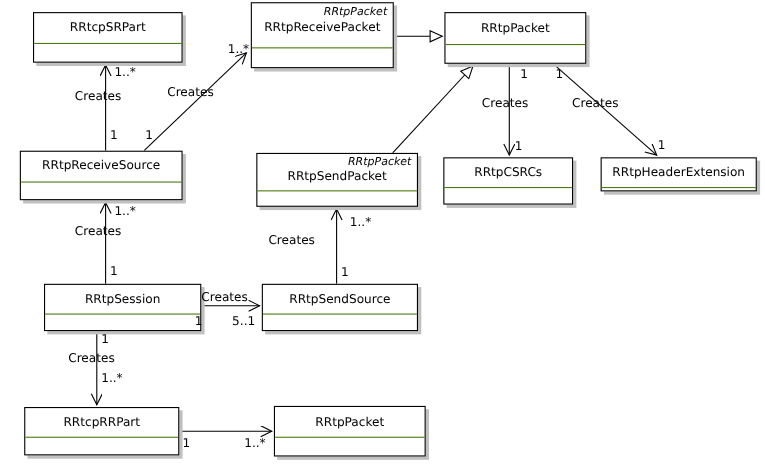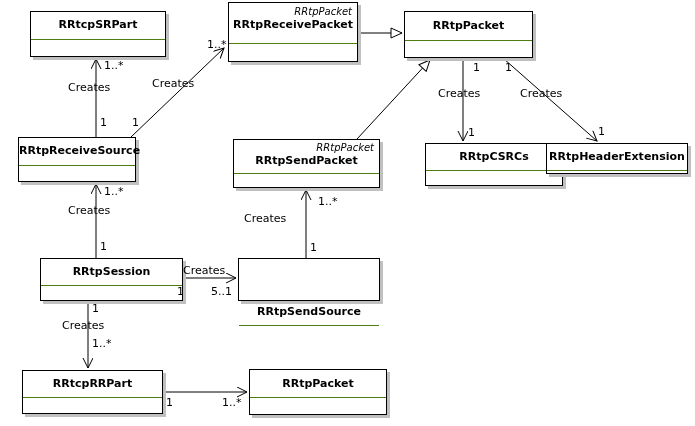--- a/index.html
+++ b/index.html
@@ -29,21 +29,21 @@
     font-style:italic;
     font-weight:normal;
     font-size:10px;
     text-align:right;
     padding-right:5px;
     line-height:12px;
     color:#000;
   }
   .uml-title{
     display:block;
-    font-weight:bold;
+    font-weight:normal;
     font-size:11px;
     line-height:14px;
     color:#000;
   }
   .uml-attrs{
     box-sizing:border-box;
     height:100%;
   }
 
   
@@ -138,36 +138,36 @@
     <div class="uml-attrs"></div>
   </div>
 
   <div class="uml-class" style="left:404px;top:11px;width:129px;height:47px;">
     <div class="uml-head" style="height:29px;">
       <span class="uml-title" style="padding-top:7px;">RRtpPacket</span>
     </div>
     <div class="uml-attrs"></div>
   </div>
 
-  <div class="uml-class" style="left:18px;top:137px;width:118px;height:45px;">
+  <div class="uml-class" style="left:18px;top:137px;width:148px;height:45px;">
     <div class="uml-head" style="height:28px;">
       <span class="uml-title" style="padding-top:6px;">RRtpReceiveSource</span>
     </div>
     <div class="uml-attrs"></div>
   </div>
 
   <div class="uml-class" style="left:233px;top:139px;width:147px;height:49px;">
     <div class="uml-head" style="height:34px;">
       <span class="uml-stereo" style="padding-top:2px;">RRtpPacket</span>
       <span class="uml-title">RRtpSendPacket</span>
     </div>
     <div class="uml-attrs"></div>
   </div>
 
-  <div class="uml-class" style="left:425px;top:143px;width:138px;height:43px;">
+  <div class="uml-class" style="left:403px;top:143px;width:118px;height:43px;">
     <div class="uml-head" style="height:27px;">
       <span class="uml-title" style="padding-top:6px;">RRtpCSRCs</span>
     </div>
     <div class="uml-attrs"></div>
   </div>
 
   <div class="uml-class" style="left:546px;top:143px;width:142px;height:31px;">
     <div class="uml-head" style="height:27px;">
       <span class="uml-title" style="padding-top:6px;">RRtpHeaderExtension</span>
     </div>
@@ -175,21 +175,21 @@
   </div>
 
   <div class="uml-class" style="left:10px;top:258px;width:143px;height:43px;margin-left:30px;">
     <div class="uml-head" style="height:27px;">
       <span class="uml-title" style="padding-top:6px;">RRtpSession</span>
     </div>
     <div class="uml-attrs"></div>
   </div>
 
   <div class="uml-class" style="left:238px;top:258px;width:142px;height:43px;">
-    <div class="uml-head" style="height:27px;margin-top:40px;">
+    <div class="uml-head" style="height:27px;">
       <span class="uml-title" style="padding-top:6px;">RRtpSendSource</span>
     </div>
     <div class="uml-attrs"></div>
   </div>
 
   <div class="uml-class" style="left:22px;top:370px;width:141px;height:44px;">
     <div class="uml-head" style="height:27px;">
       <span class="uml-title" style="padding-top:6px;">RRtcpRRPart</span>
     </div>
     <div class="uml-attrs"></div>

